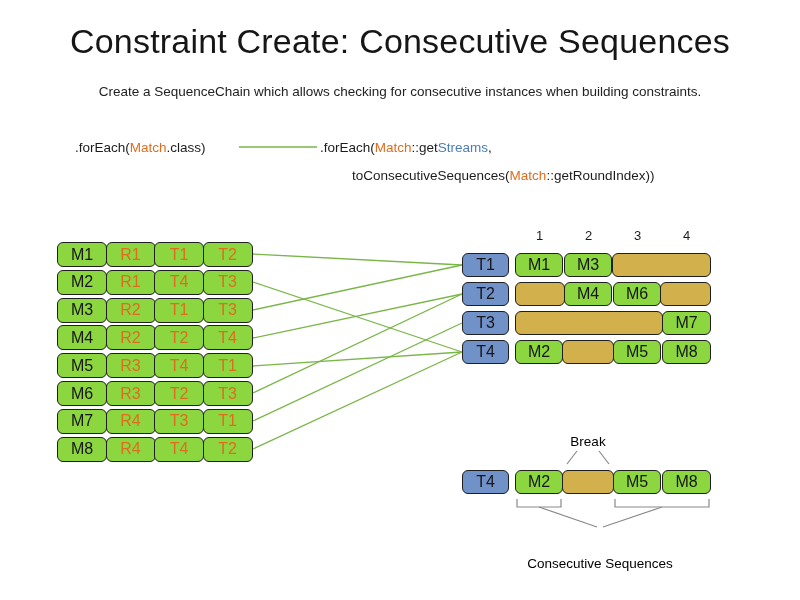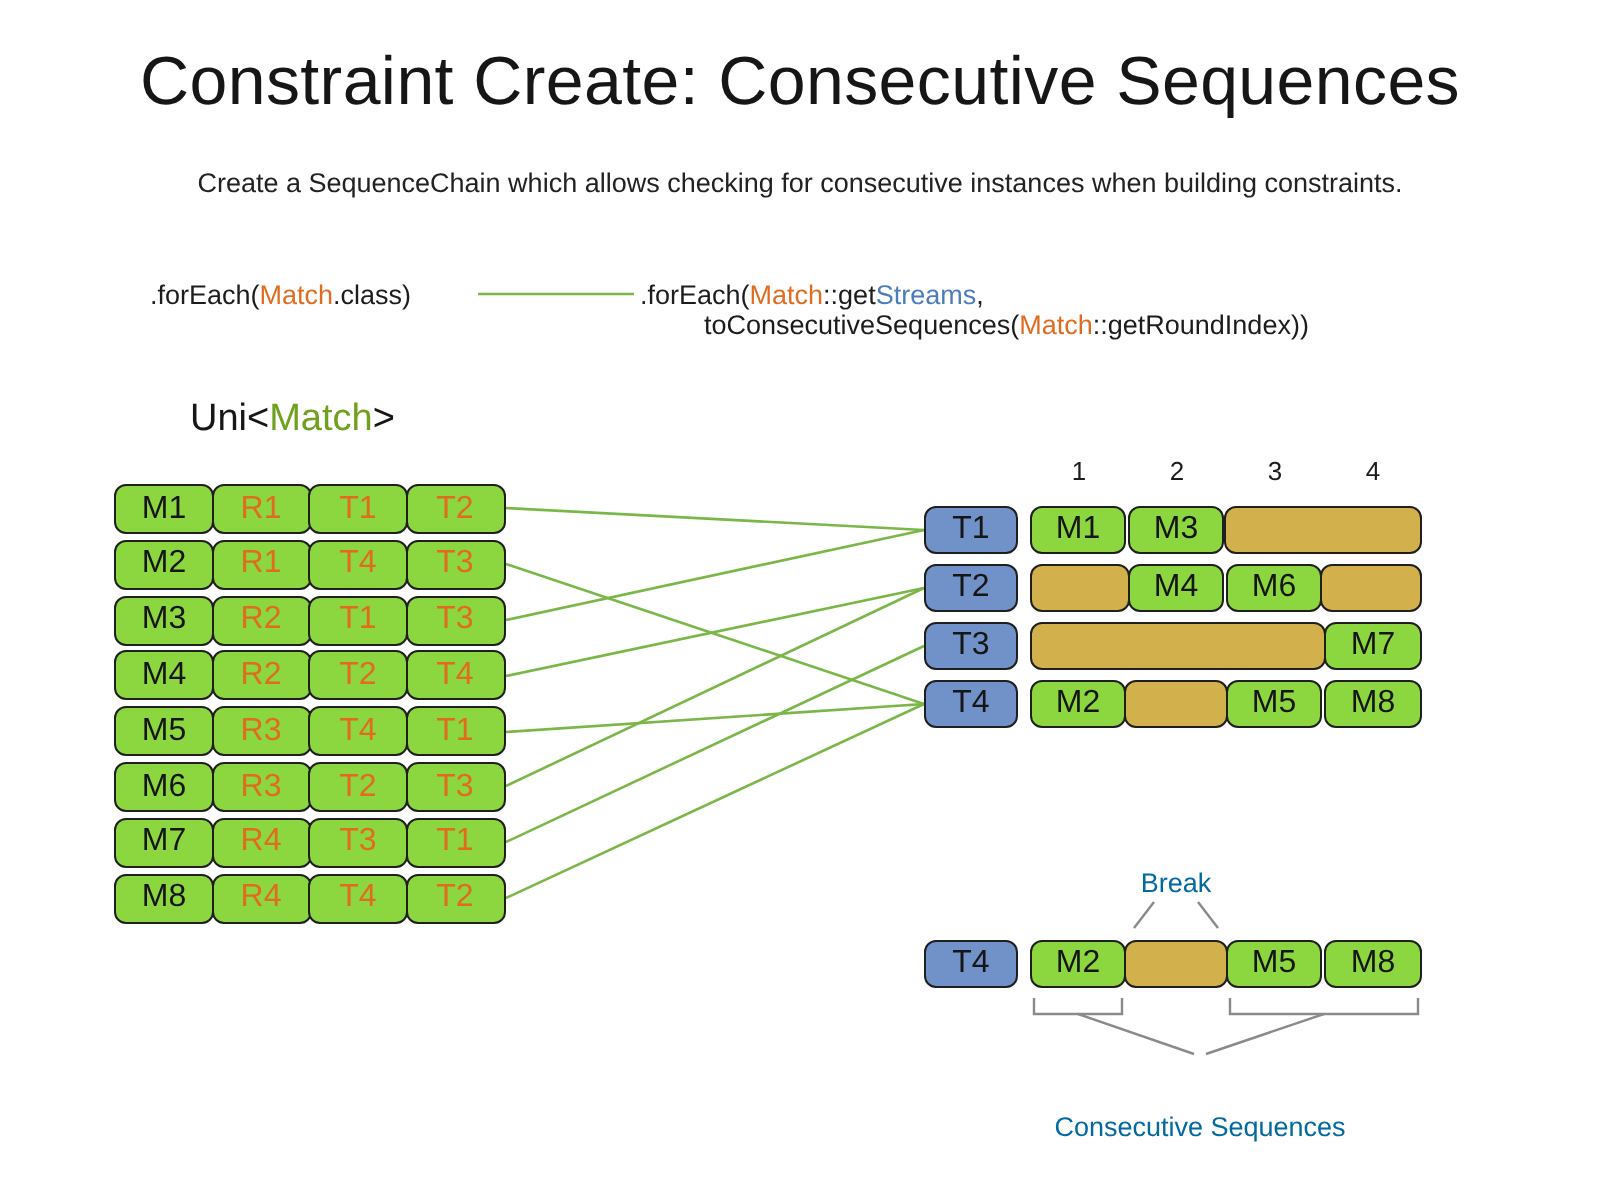--- a/index.html
+++ b/index.html
@@ -39,21 +39,21 @@
     background:var(--blue-box);border:1.6px solid #1f1f1f;border-radius:6px;
     font-size:16px;box-sizing:border-box;
   }
   .seg{
     height:24px;display:flex;align-items:center;justify-content:center;
     border:1.6px solid #1f1f1f;border-radius:6px;font-size:16px;box-sizing:border-box;
   }
   .seg.match{background:var(--green);}
   .seg.gap{background:var(--tan);}
   .collabel{width:49px;text-align:center;font-size:13px;color:#1c1c1c;}
-  .small{font-size:13.5px;color:#0369a1;}
+  .small{font-size:13.5px;color:#000000;}
   svg{position:absolute;top:0;left:0;pointer-events:none;}
 </style>
 </head>
 <body>
 
 <div class="canvas">
 
   <svg width="800" height="600" viewBox="0 0 800 600">
 
     <line x1="239" y1="147" x2="317" y2="147" stroke="#7AB648" stroke-width="1.3"></line>
@@ -80,23 +80,22 @@
     </g>
   </svg>
 
   <div class="abs title">Constraint Create: Consecutive Sequences</div>
   <div class="abs code" style="left:75px;top:140px;"><span>.forEach(</span><span class="tok-orange">Match</span><span>.class)</span></div>
 
   <div class="abs subtitle">Create a SequenceChain which allows checking for consecutive instances when building constraints.</div>
 
   <div class="abs code" style="left:320px;top:140px;"><span>.forEach(</span><span class="tok-orange">Match</span><span>::get</span><span class="tok-blue">Streams</span><span>,</span></div>
 
-  <div class="abs code" style="left:352px;top:155px;"><span>toConsecutiveSequences(</span><span class="tok-orange">Match</span><span>::getRoundIndex))</span></div>
+  <div class="abs code" style="left:352px;top:168px;"><span>toConsecutiveSequences(</span><span class="tok-orange">Match</span><span>::getRoundIndex))</span></div>
 
-  <div class="abs heading" style="left:95px;top:199px;"><span>Uni&lt;</span><span class="tok-green">Match</span><span>&gt;</span></div>
 
 
   <div class="lrow" style="left:57px;top:242px;">
     <div class="cell">M1</div>
     <div class="cell rt">R1</div>
     <div class="cell rt">T1</div>
     <div class="cell rt">T2</div>
   </div>
   <div class="lrow" style="left:57px;top:269.8px;">
     <div class="cell">M2</div>

